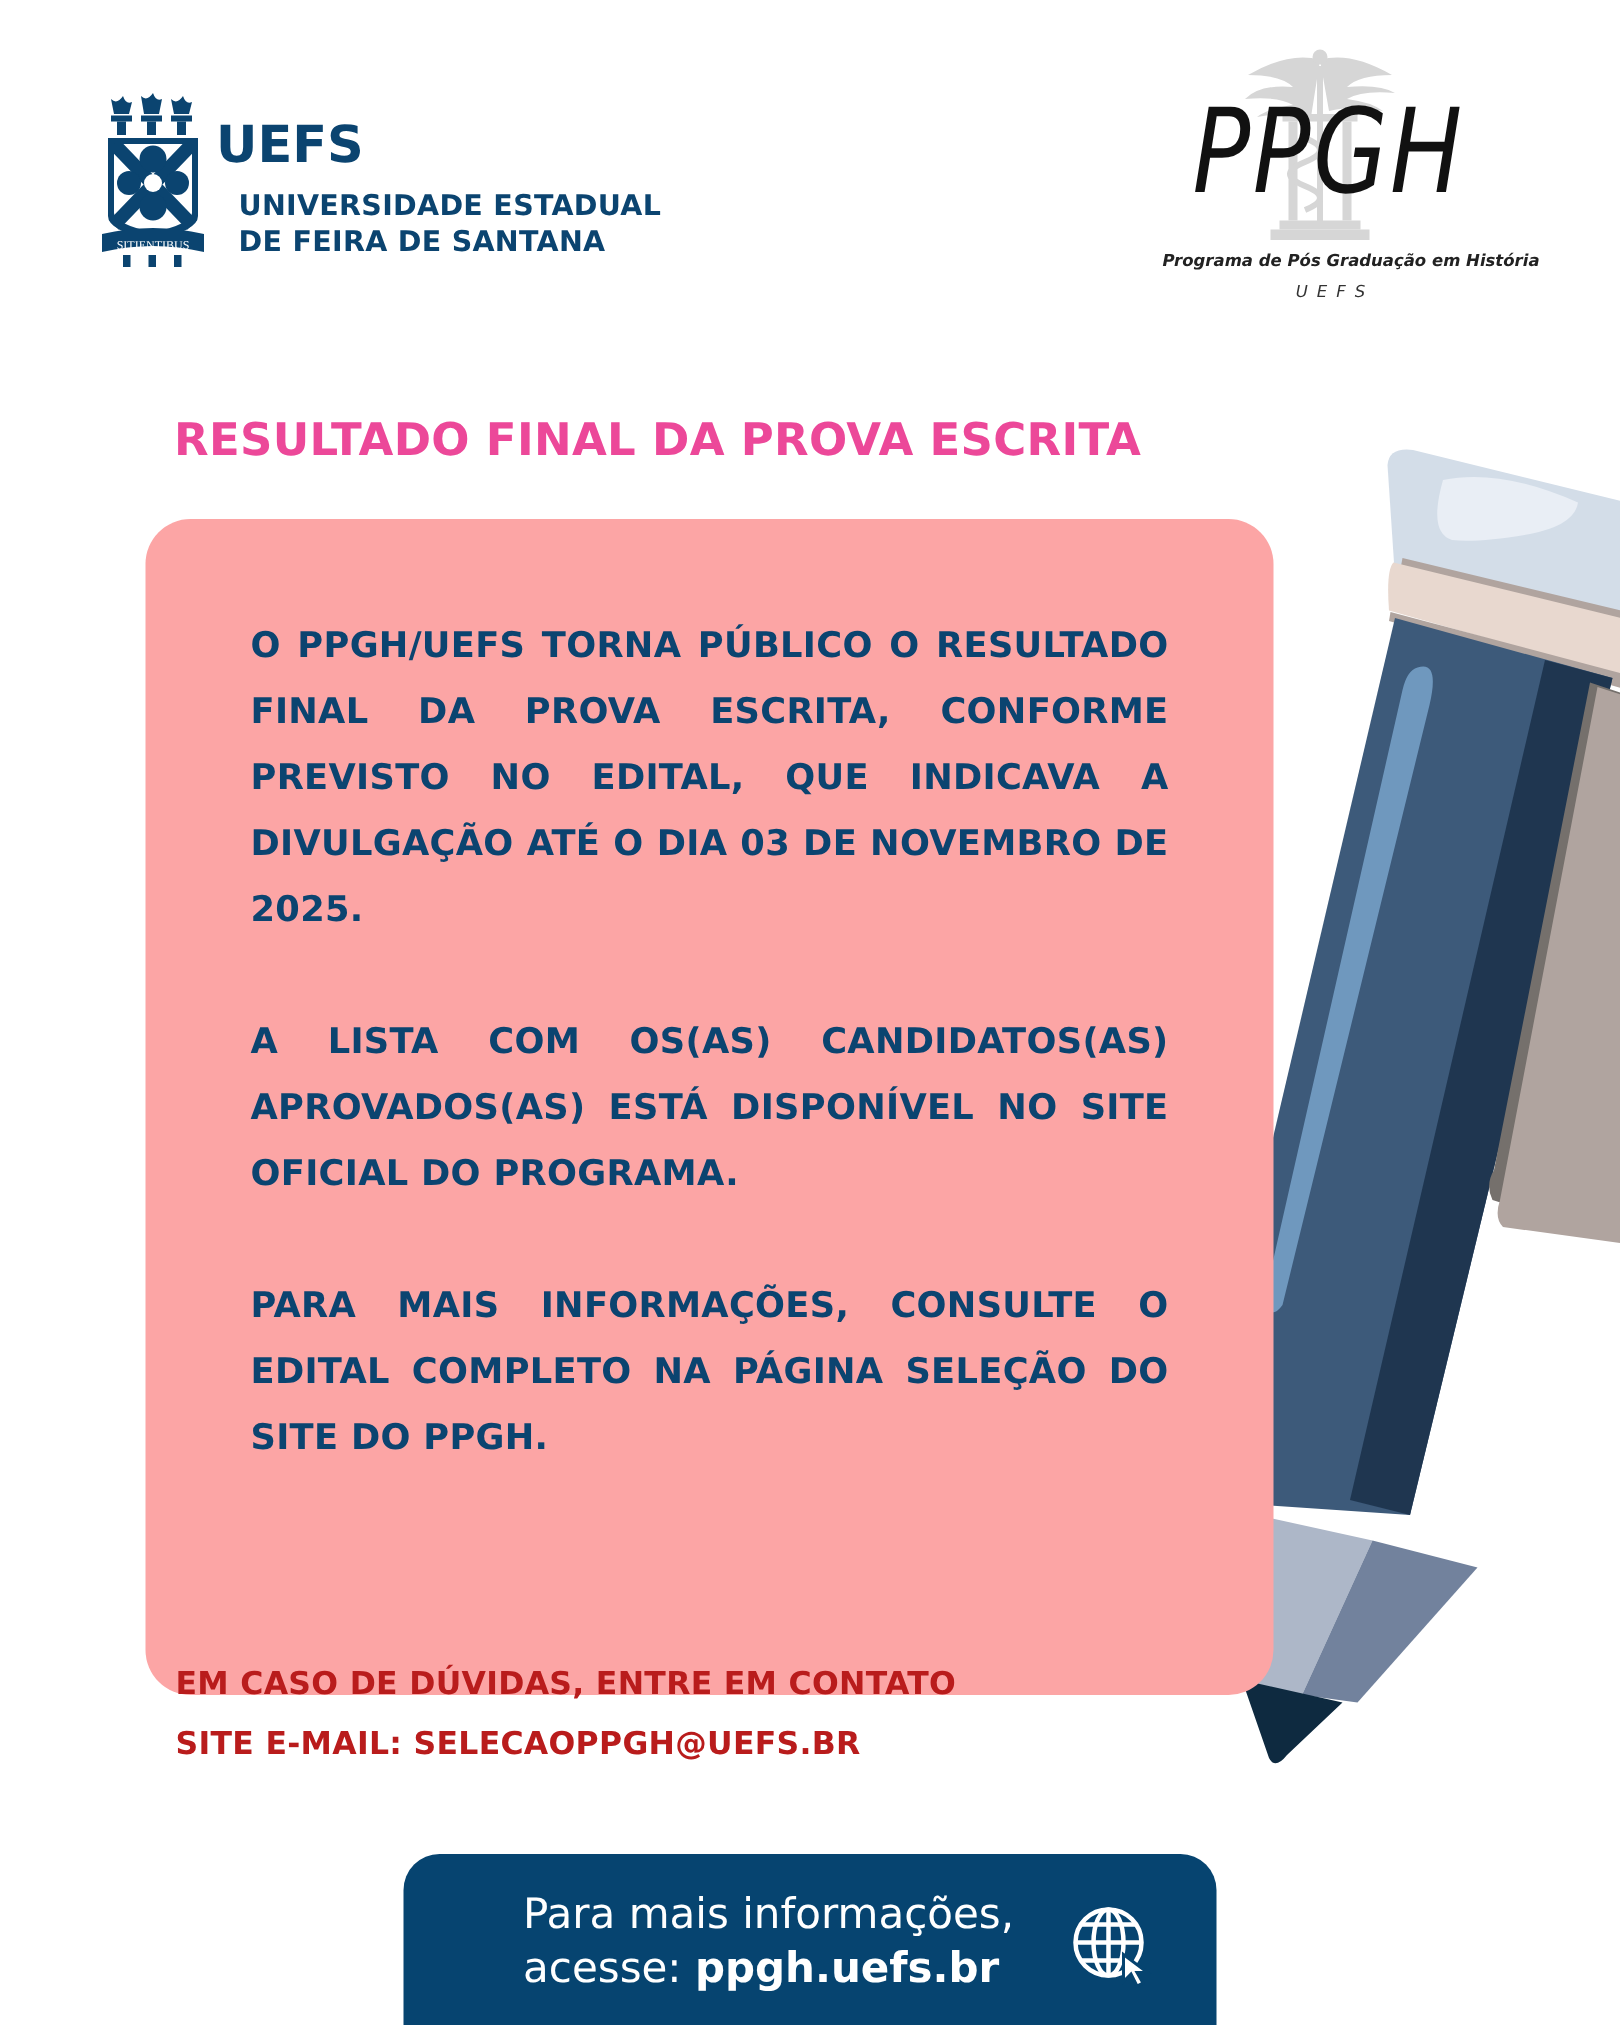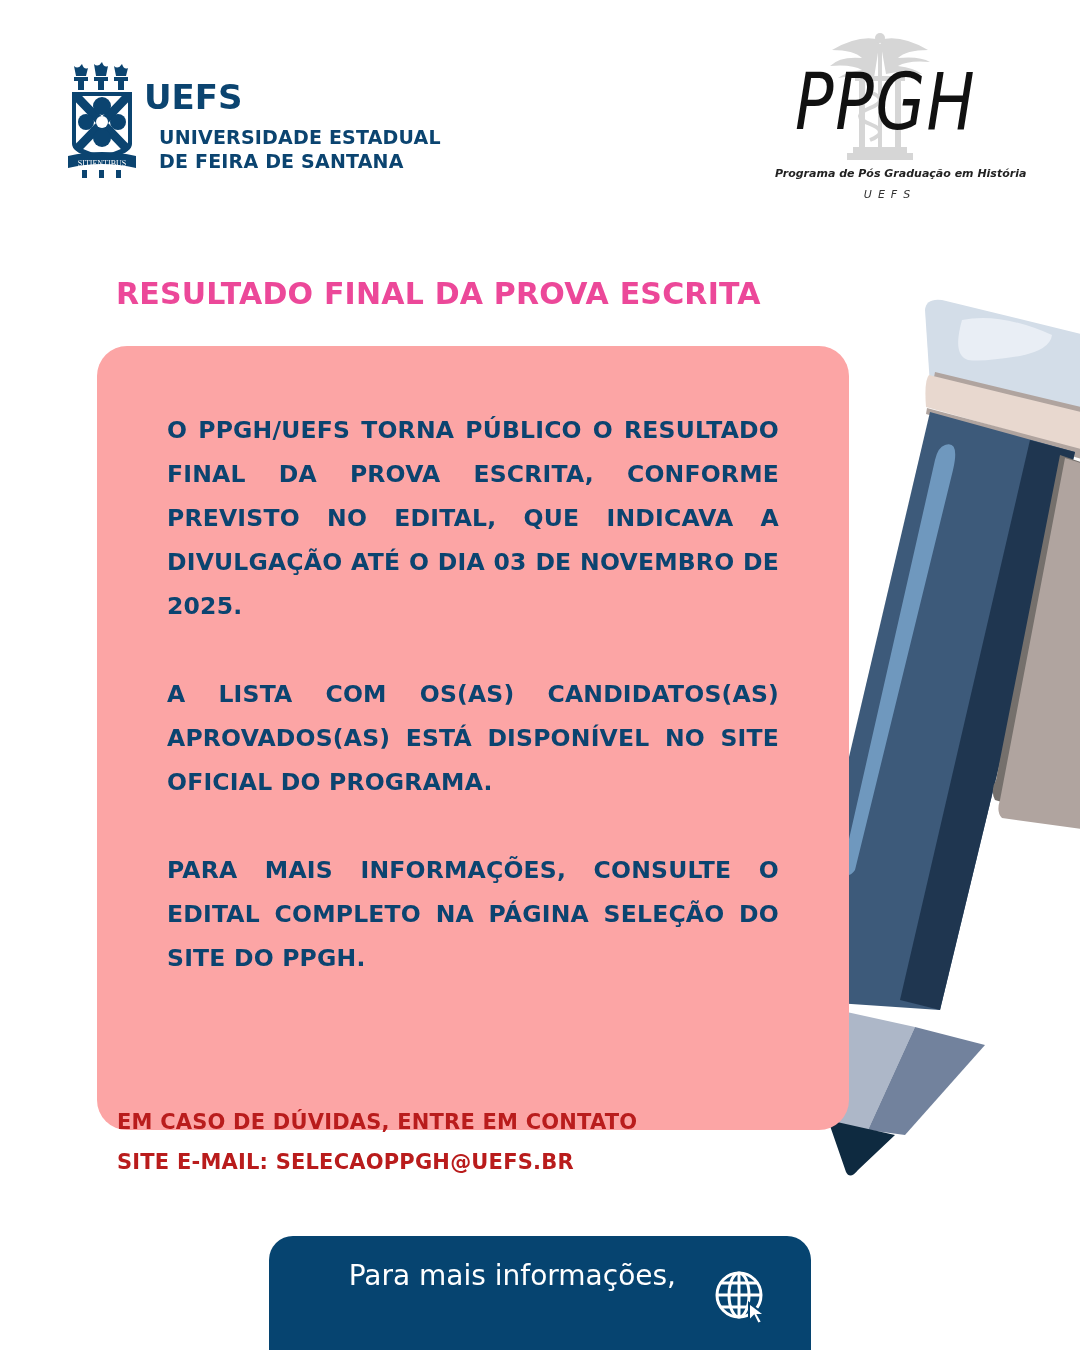--- a/index.html
+++ b/index.html
@@ -133,20 +133,21 @@
 </div>
 
 <div class="contact">
   <div>EM CASO DE DÚVIDAS, ENTRE EM CONTATO</div>
   <div>SITE E-MAIL: SELECAOPPGH@UEFS.BR</div>
 </div>
 
 <div class="footer">
   <div class="footer-text">
     <div>Para mais informações,</div>
+    <div><span>acesse: </span><b>ppgh.uefs.br</b></div>
   </div>
   <svg class="globe" viewBox="0 0 56 56" fill="none" stroke="#ffffff" stroke-width="3">
     <circle cx="26" cy="26" r="22"></circle>
     <ellipse cx="26" cy="26" rx="10" ry="22"></ellipse>
     <line x1="26" y1="4" x2="26" y2="48"></line>
     <line x1="4" y1="26" x2="48" y2="26"></line>
     <path d="M8 14 H44 M8 38 H36"></path>
     <path d="M36 34 L36 52 L41 47 L45 55 L49 53 L45 46 L52 46z" fill="#ffffff" stroke="#064470" stroke-width="2"></path>
   </svg>
 </div>

